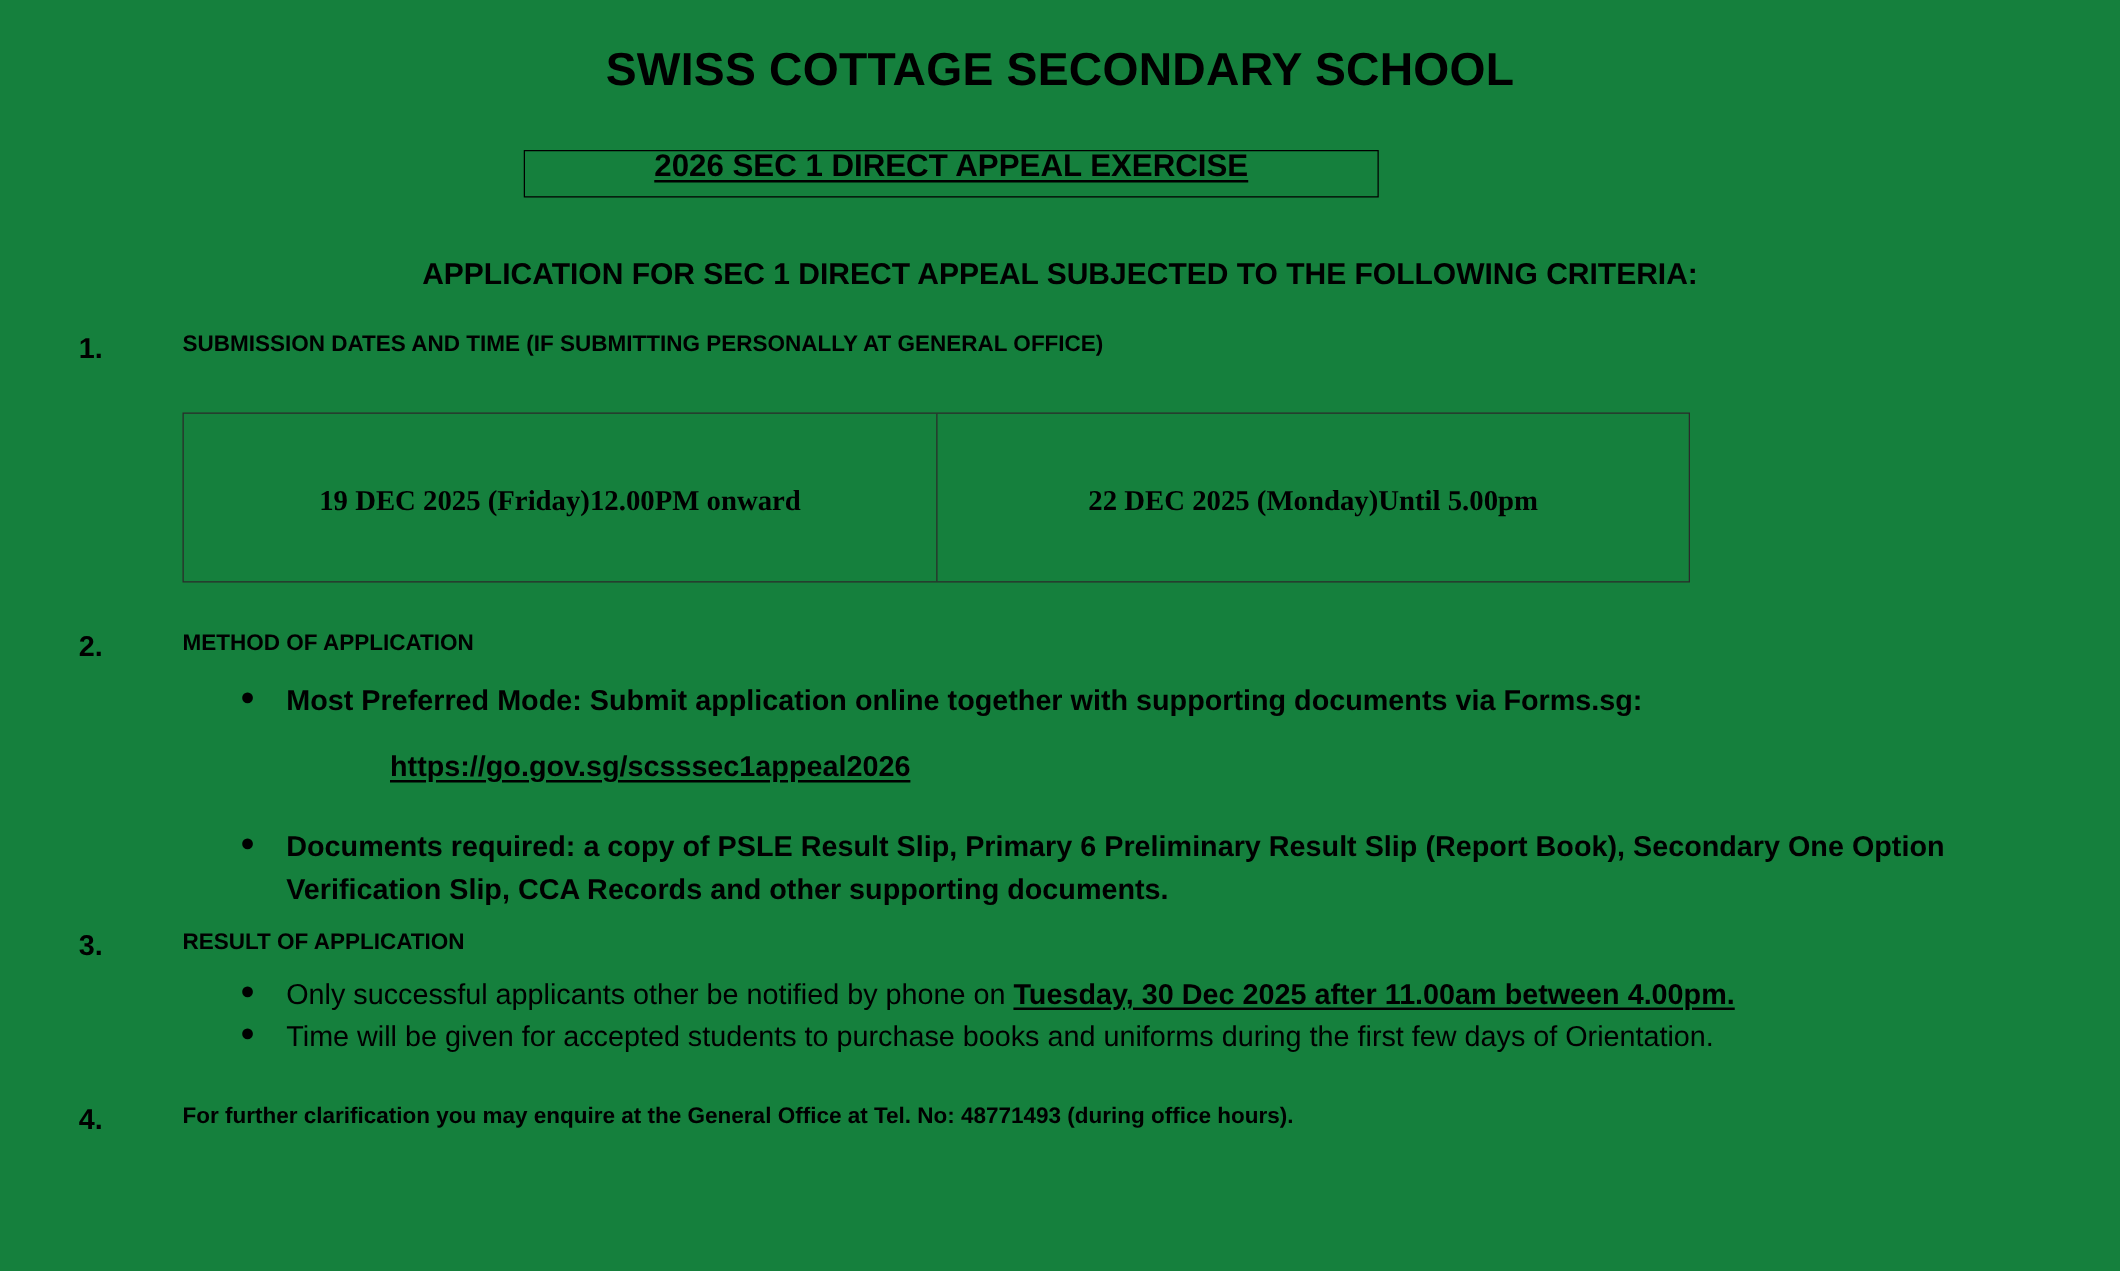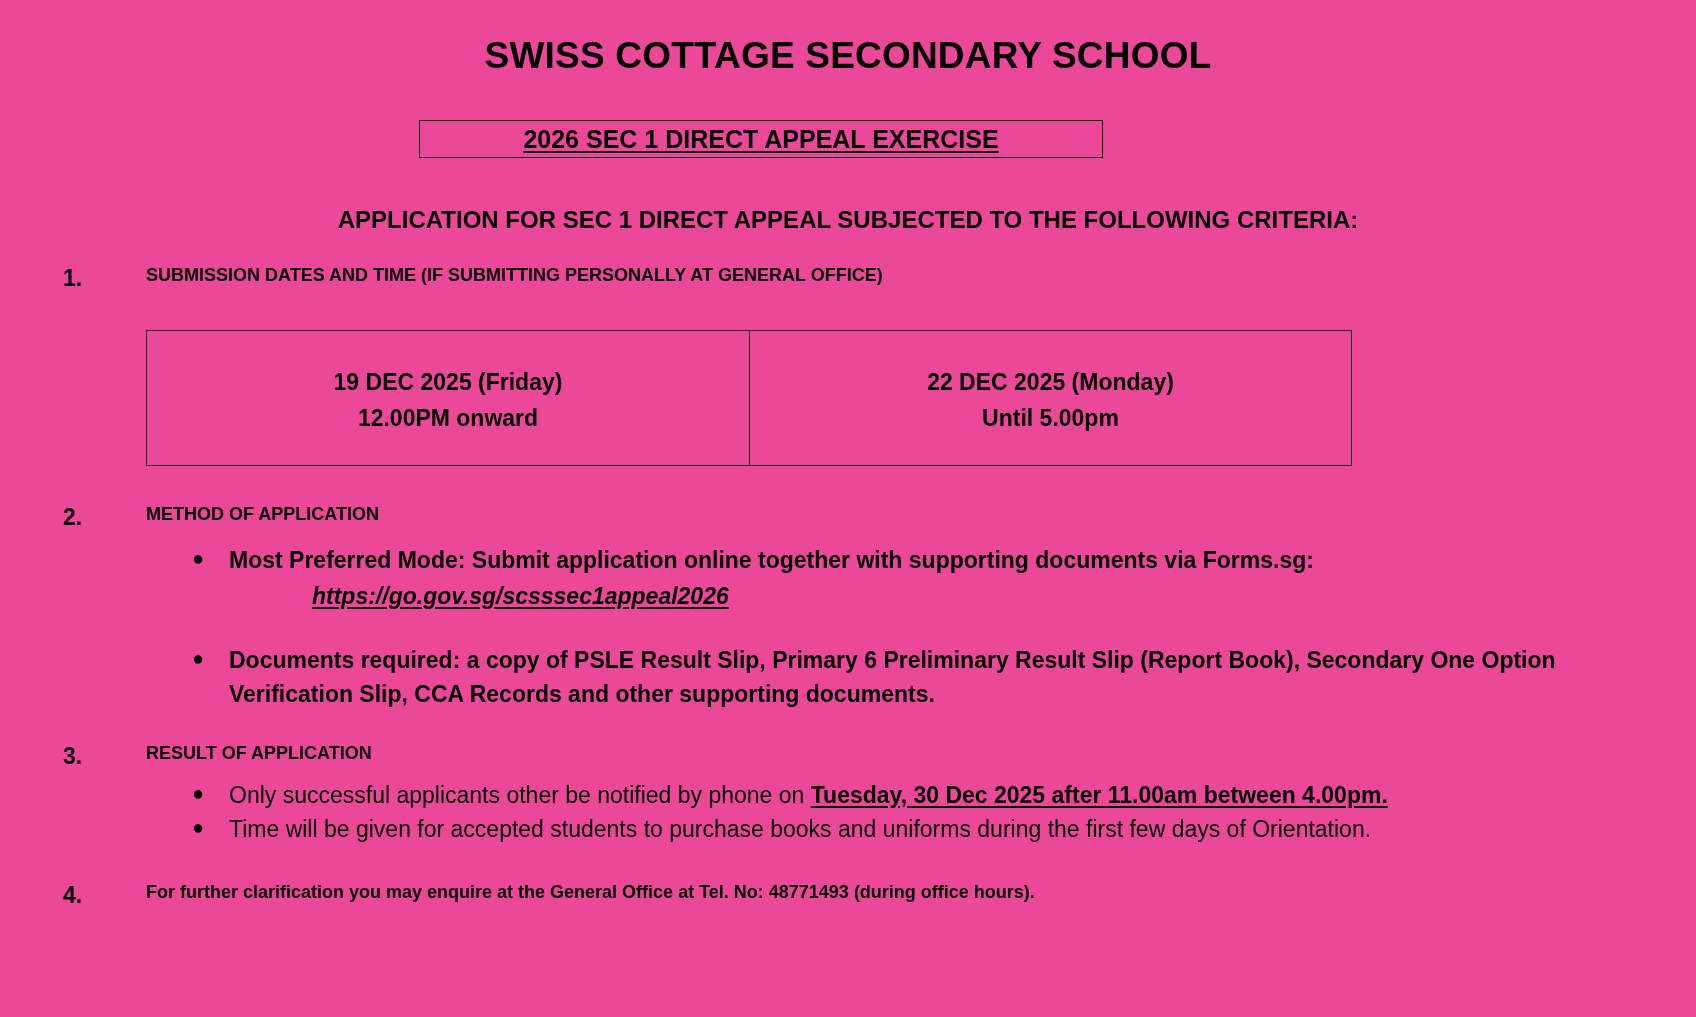--- a/index.html
+++ b/index.html
@@ -13,21 +13,21 @@
     height: 1017px;
     position: relative;
     overflow: hidden;
     font-family: "Liberation Sans", sans-serif;
     color: #000000;
     -webkit-font-smoothing: antialiased;
   }
   .page {
     position: absolute;
     inset: 0;
-    background: #ec4899;
+    background: #15803d;
   }
 
   
   .school-title {
     position: absolute;
     left: 0;
     right: 0;
     top: 36px;
     text-align: center;
     font-size: 37px;
@@ -40,21 +40,21 @@
   
   .subtitle-box {
     position: absolute;
     left: 419px;
     top: 120px;
     width: 684px;
     height: 38px;
     border: 1.5px solid #000000;
     box-sizing: border-box;
     display: flex;
-    align-items: center;
+    align-items: flex-start;
     justify-content: center;
   }
   .subtitle-text {
     font-size: 25px;
     font-weight: bold;
     text-decoration: underline;
     text-underline-offset: 3px;
     line-height: 1;
     white-space: nowrap;
   }
@@ -103,24 +103,25 @@
     width: 1206px;
     height: 136px;
     border: 1.5px solid #2a2a2a;
     box-sizing: border-box;
     display: flex;
   }
   .dates-cell {
     flex: 1 1 50%;
     box-sizing: border-box;
     display: flex;
-    flex-direction: column;
+    flex-direction: row;
     align-items: center;
     justify-content: center;
     padding-top: 6px;
+    font-family: Liberation Serif, serif;
   }
   .dates-cell + .dates-cell {
     border-left: 1.5px solid #2a2a2a;
   }
   .dates-line {
     font-size: 23px;
     font-weight: bold;
     line-height: 1.55;
     white-space: nowrap;
   }
@@ -148,26 +149,25 @@
   }
   .b-bold { font-weight: bold; }
   .b-reg  { font-weight: normal; }
   .u-bold {
     font-weight: bold;
     text-decoration: underline;
     text-underline-offset: 3px;
   }
   .link-line {
     display: block;
-    margin-top: 2px;
+    margin-top: 19px;
     padding-left: 83px;
     font-weight: bold;
     text-decoration: underline;
     text-underline-offset: 3px;
-    font-style: italic;
   }
 </style>
 </head>
 <body>
 
 <div class="page">
 
   <div class="school-title">SWISS COTTAGE SECONDARY SCHOOL</div>
 
   <div class="subtitle-box">

